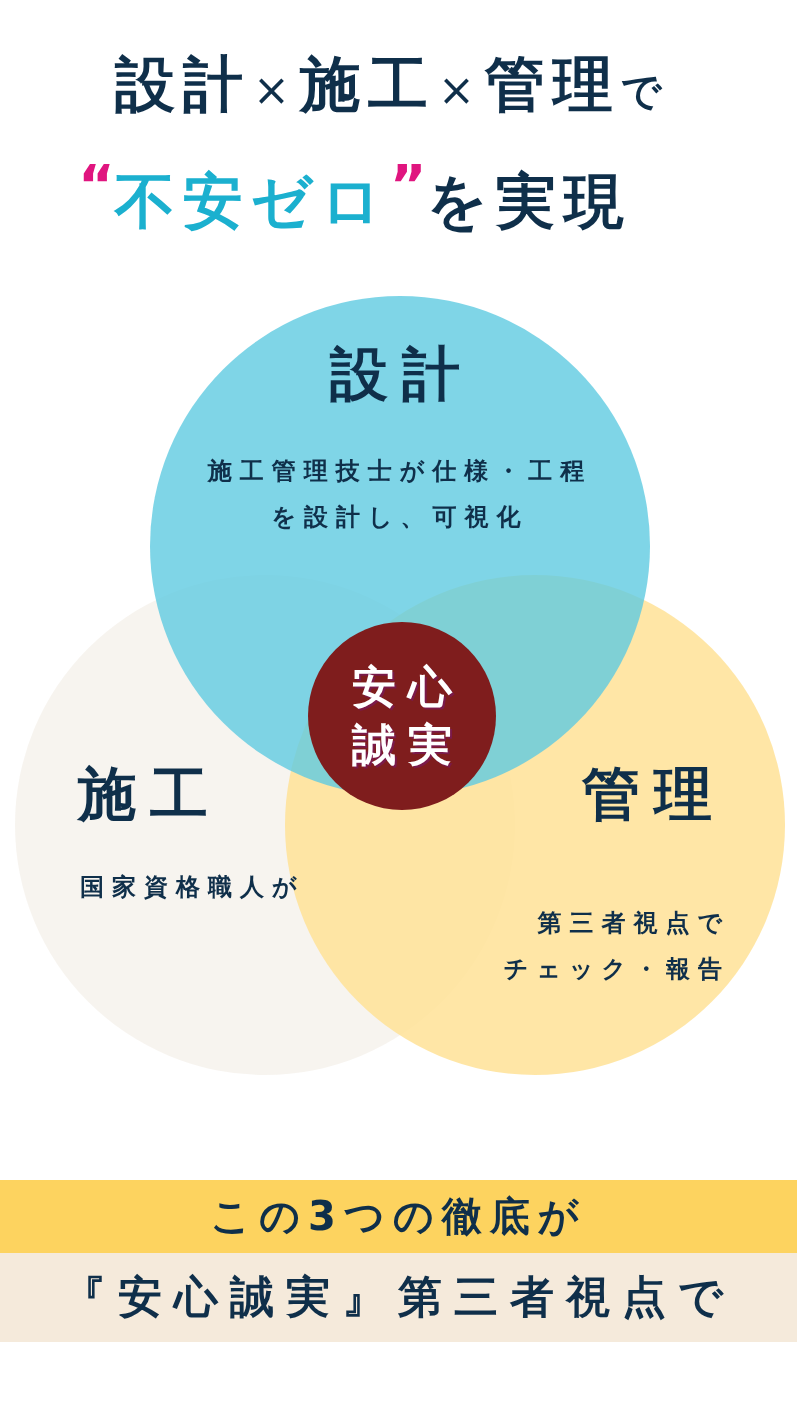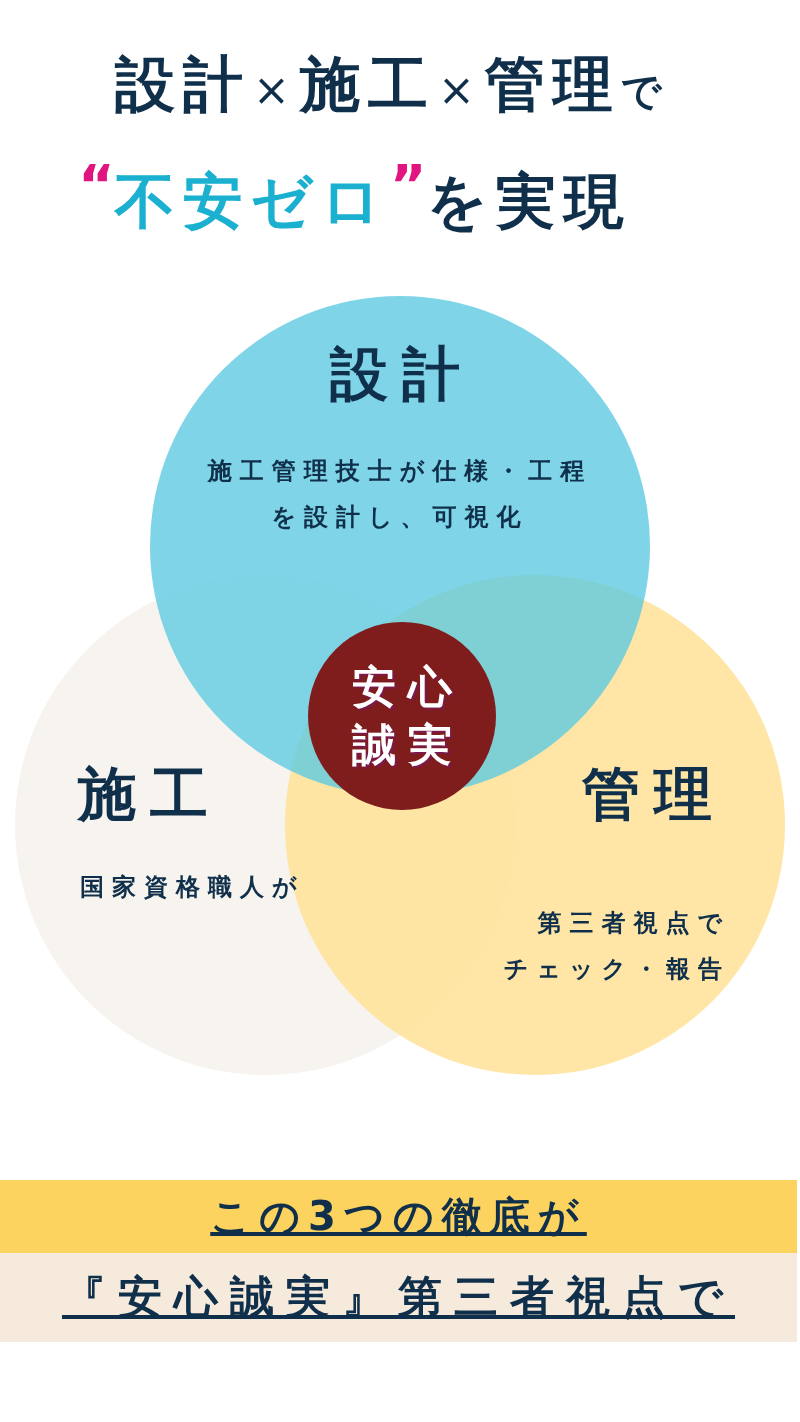--- a/index.html
+++ b/index.html
@@ -18,21 +18,21 @@
   .c-left { left: 15px; top: 575px; width: 500px; height: 500px; background: #f7f3ee; opacity: .95; }
   .c-right { left: 285px; top: 575px; width: 500px; height: 500px; background: rgba(255,226,150,0.85); }
   .c-top { left: 150px; top: 296px; width: 500px; height: 500px; background: rgba(95,203,225,0.8); }
   .c-center { left: 308px; top: 622px; width: 188px; height: 188px; background: #7f1d1d;
     display: flex; flex-direction: column; align-items: center; justify-content: center; }
   .center-text { color: #fff; font-weight: bold; font-size: 44px; line-height: 58px; letter-spacing: 12px; padding-left: 12px;
     text-shadow: 2px 2px 0 #7a1a4a; }
   .label { position: absolute; font-weight: bold; white-space: nowrap; }
   .title-big { font-size: 58px; letter-spacing: 14px; }
   .desc { font-size: 24px; line-height: 46px; letter-spacing: 8px; }
-  .band { position: absolute; left: 0; width: 797px; display: flex; align-items: center; justify-content: center; font-weight: bold; white-space: nowrap; text-decoration: underline; }
+  .band { position: absolute; left: 0; width: 797px; display: flex; align-items: center; justify-content: center; font-weight: bold; white-space: nowrap; }
   .band-top { top: 1180px; height: 73px; background: #fdd35f; font-size: 40px; letter-spacing: 8px; }
   .band-bottom { top: 1253px; height: 89px; background: #f5eadb; font-size: 44px; letter-spacing: 12px; }
 </style>
 </head>
 <body>
 
 <div class="headline h1">
   <span>設計</span><span class="x">×</span><span>施工</span><span class="x">×</span><span>管理</span><span class="de">で</span>
 </div>
 <div class="headline h2">

